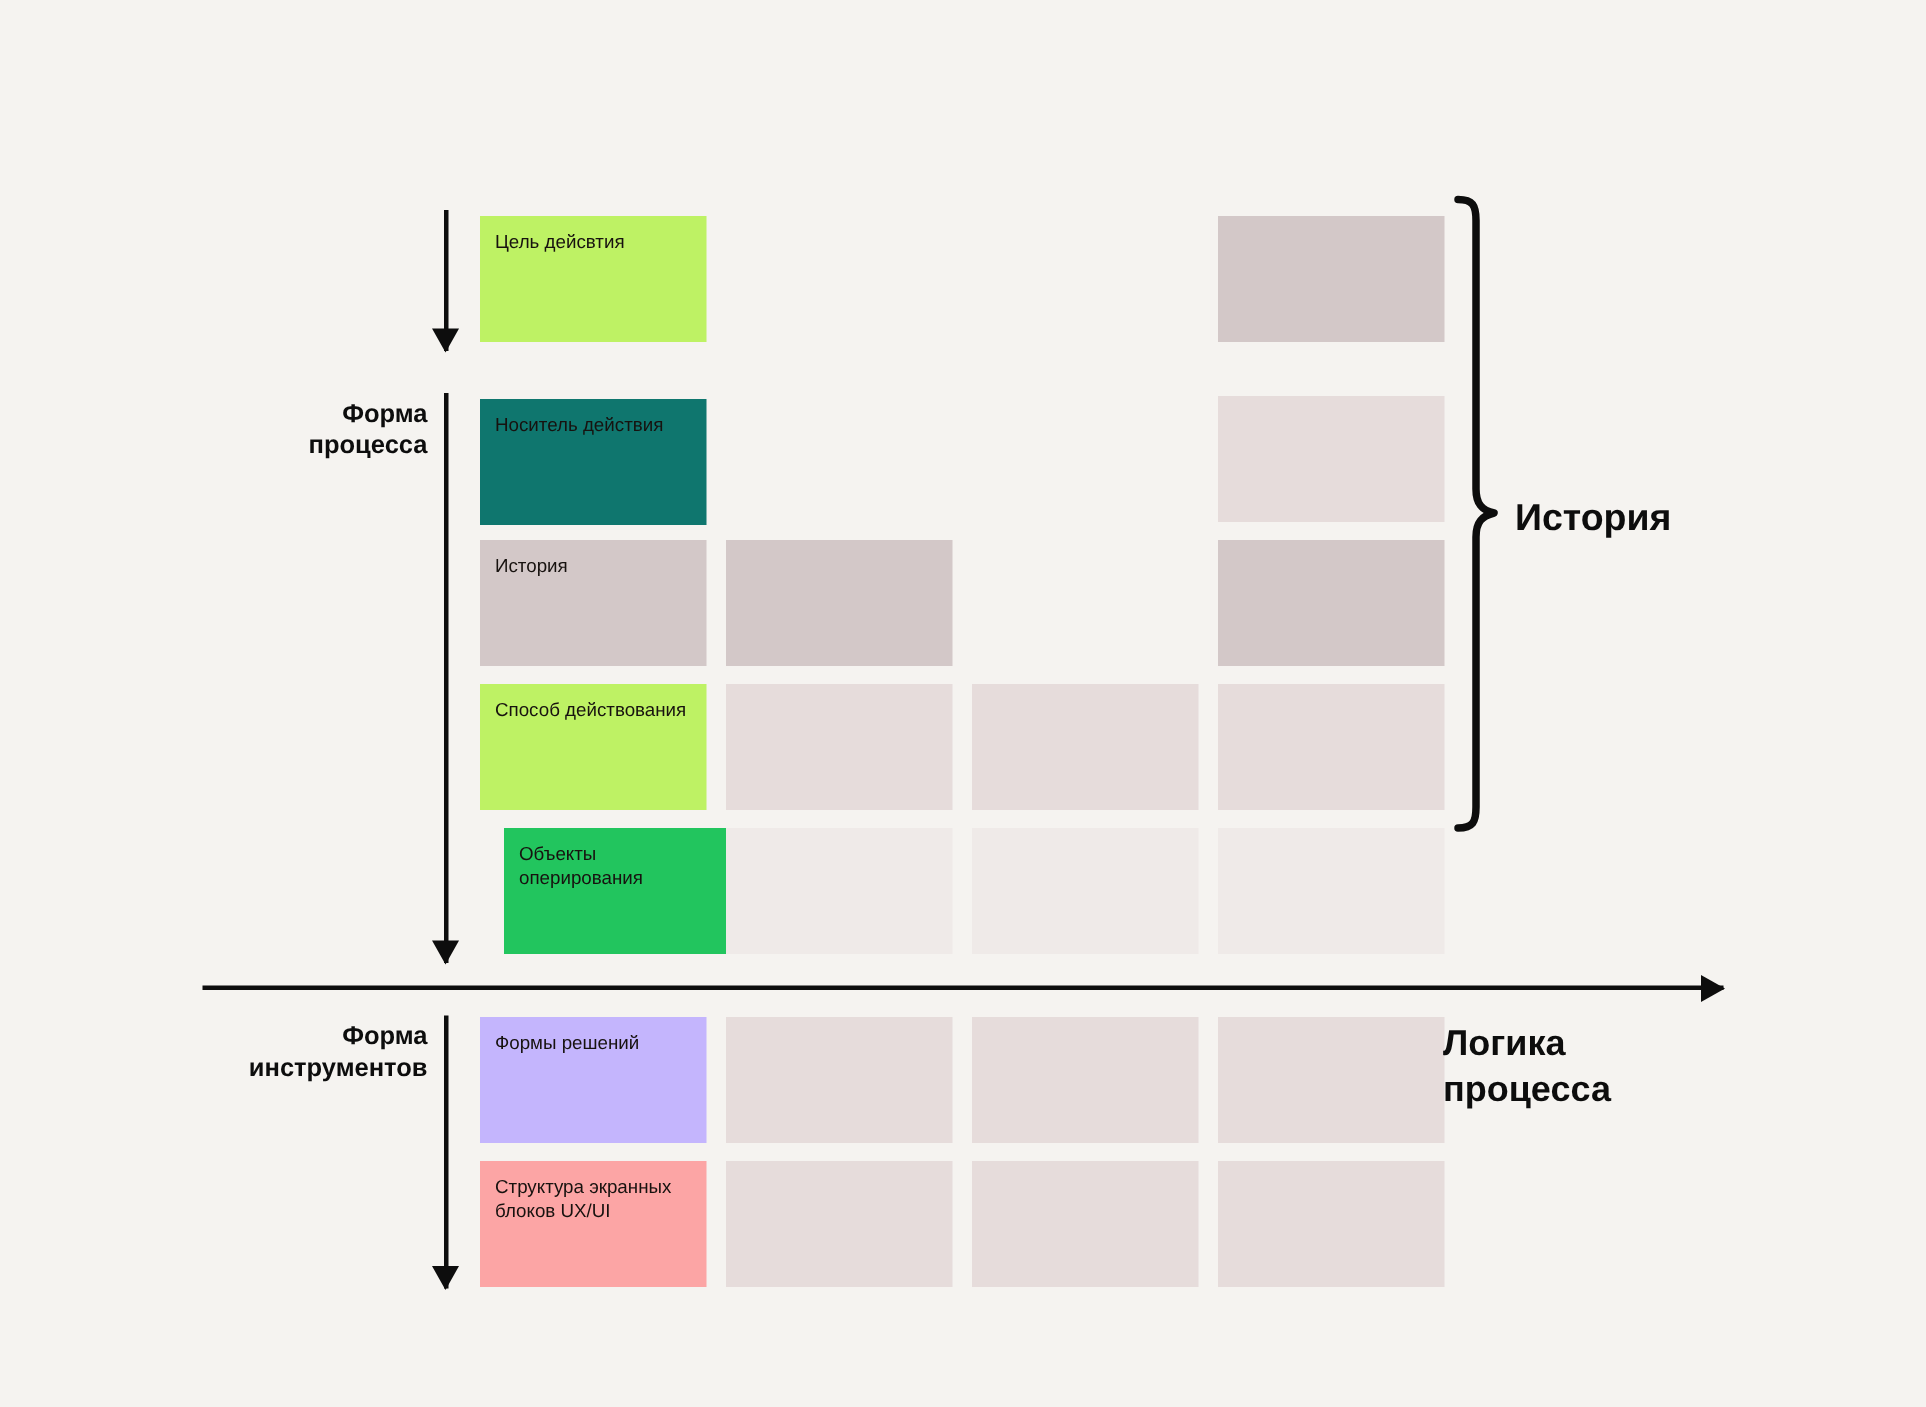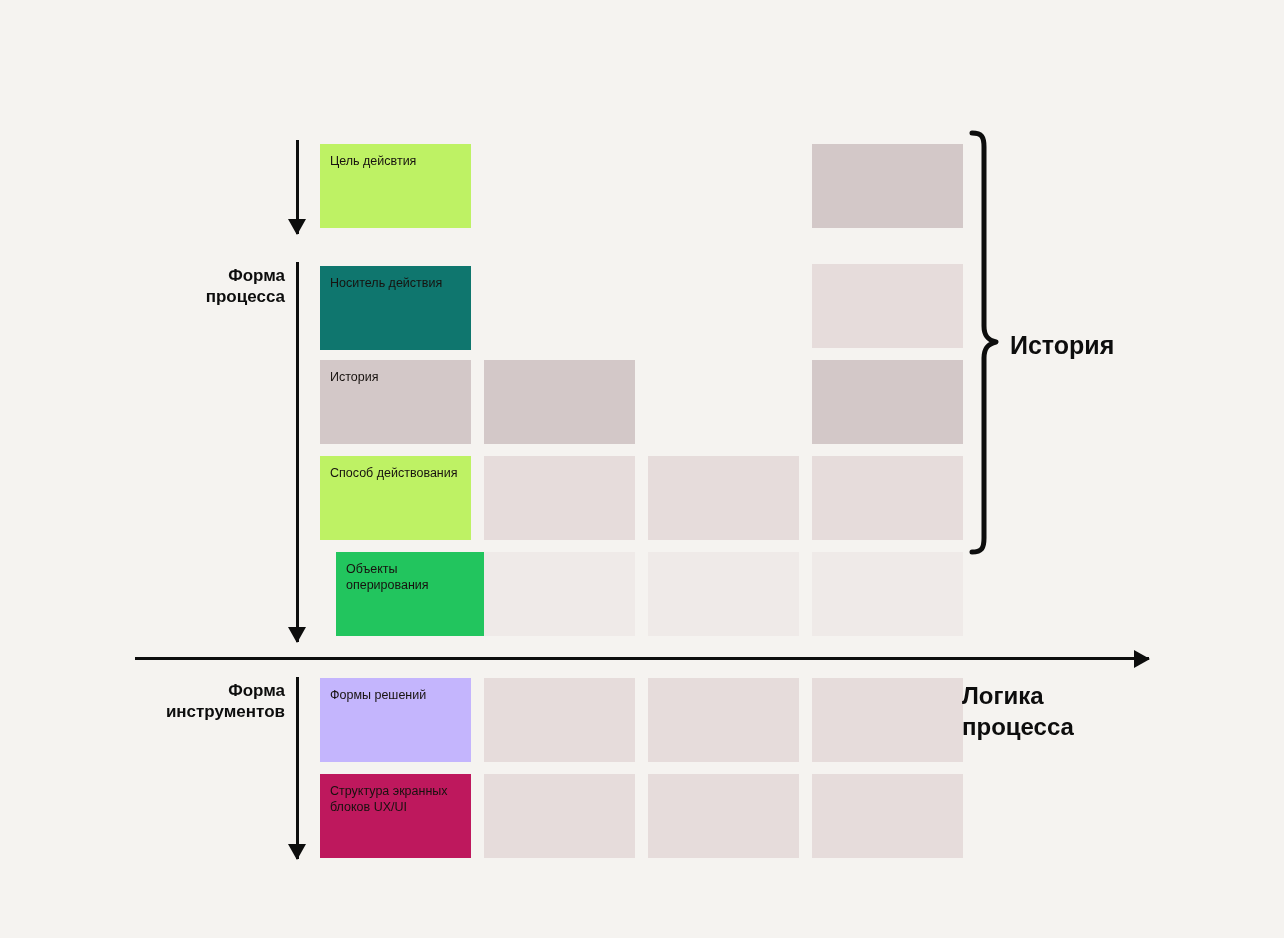--- a/index.html
+++ b/index.html
@@ -181,21 +181,21 @@
       <div class="box" style="left: 812px; top: 456px; width: 151px; height: 84px; background: rgb(230, 220, 219);"></div>
       <div class="box" style="left: 336px; top: 552px; width: 151px; height: 84px; background: #22c55e;">Объекты
 оперирования</div>
       <div class="box" style="left: 484px; top: 552px; width: 151px; height: 84px; background: rgb(239, 234, 232);"></div>
       <div class="box" style="left: 648px; top: 552px; width: 151px; height: 84px; background: rgb(239, 234, 232);"></div>
       <div class="box" style="left: 812px; top: 552px; width: 151px; height: 84px; background: rgb(239, 234, 232);"></div>
       <div class="box" style="left: 320px; top: 678px; width: 151px; height: 84px; background: #c4b5fd;">Формы решений</div>
       <div class="box" style="left: 484px; top: 678px; width: 151px; height: 84px; background: rgb(230, 220, 219);"></div>
       <div class="box" style="left: 648px; top: 678px; width: 151px; height: 84px; background: rgb(230, 220, 219);"></div>
       <div class="box" style="left: 812px; top: 678px; width: 151px; height: 84px; background: rgb(230, 220, 219);"></div>
-      <div class="box" style="left: 320px; top: 774px; width: 151px; height: 84px; background: #be185d;">Структура экранных
+      <div class="box" style="left: 320px; top: 774px; width: 151px; height: 84px; background: #fca5a5;">Структура экранных
 блоков UX/UI</div>
       <div class="box" style="left: 484px; top: 774px; width: 151px; height: 84px; background: rgb(230, 220, 219);"></div>
       <div class="box" style="left: 648px; top: 774px; width: 151px; height: 84px; background: rgb(230, 220, 219);"></div>
       <div class="box" style="left: 812px; top: 774px; width: 151px; height: 84px; background: rgb(230, 220, 219);"></div>
     </div>
 
   <div class="brace">
     <svg width="32" height="425" viewBox="0 0 32 425" fill="none" xmlns="http://www.w3.org/2000/svg">
       <path d="M4 3 C 14 3, 16 7, 16 17 L 16 196 C 16 206, 20 210, 28 212 C 20 214, 16 218, 16 228 L 16 408 C 16 418, 14 422, 4 422" stroke="#0d0d0d" stroke-width="5" stroke-linecap="round" stroke-linejoin="round" fill="none"></path>
     </svg>

